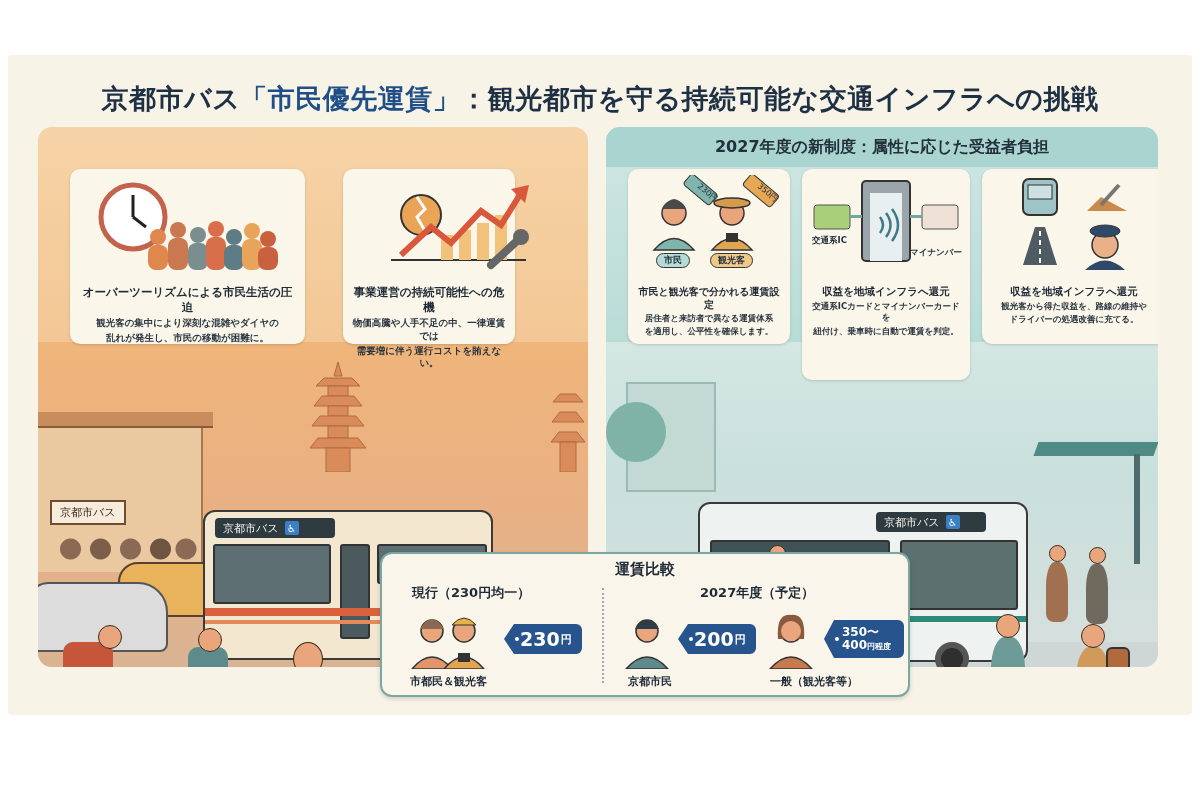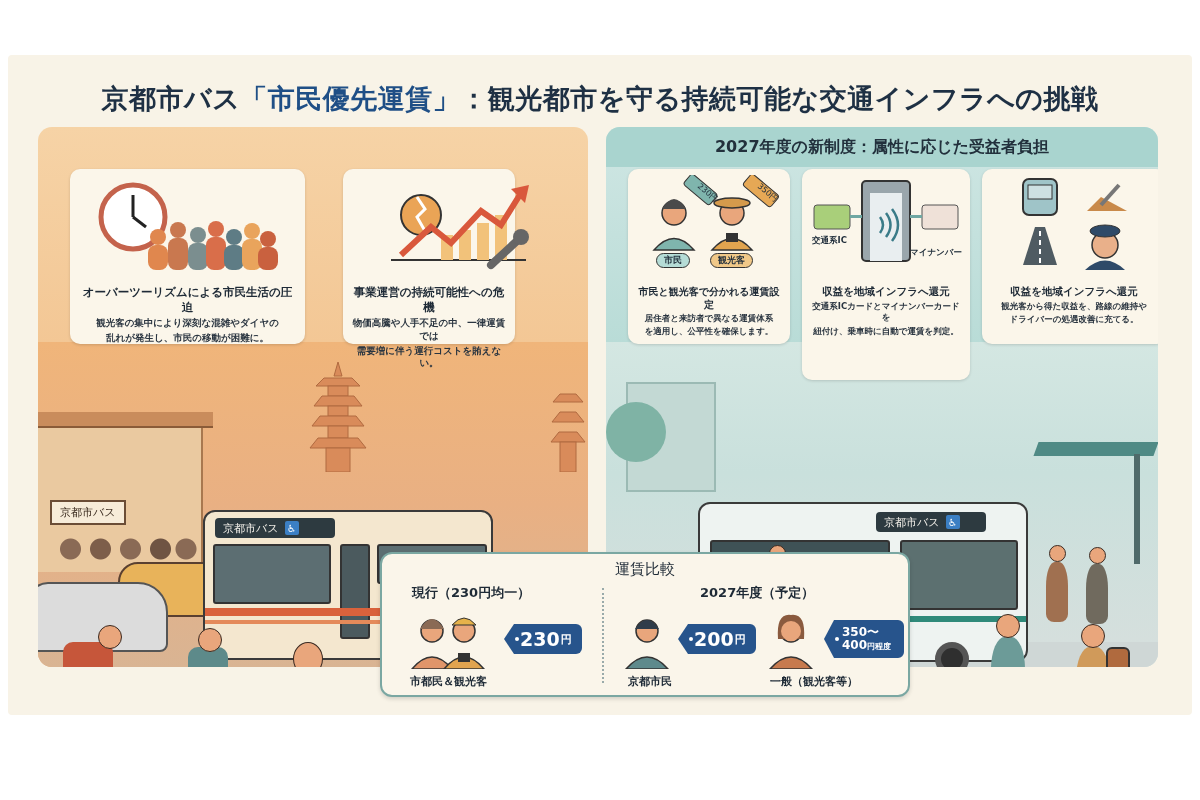--- a/index.html
+++ b/index.html
@@ -36,21 +36,21 @@
   .bus .stripe { position: absolute; left: 0; right: 0; height: 8px; }
   .bus .wheel { position: absolute; width: 34px; height: 34px; border-radius: 50%; background: #2f2f2f; border: 6px solid #555; bottom: -16px; }
 
   .shop-sign { position: absolute; left: 12px; top: 158px; background: #f7ecd9; border: 2px solid #6b4d36; font-size: 11px; padding: 3px 8px; color: #3a2a1e; }
 
   .person { position: absolute; border-radius: 40% 40% 8px 8px; }
   .head { position: absolute; border-radius: 50%; background: #e9a67c; border: 1.5px solid #3a2a22; }
 
   
   .compare { position: absolute; left: 372px; top: 497px; width: 530px; height: 145px; background: #faf5ea; border: 2px solid #7aa7a2; border-radius: 12px; box-shadow: 0 2px 4px rgba(0,0,0,0.15); }
-  .compare-title { position: absolute; left: 0; right: 0; top: 6px; text-align: center; font-size: 15px; font-weight: normal; color: #1e2a36; }
+  .compare-title { position: absolute; left: 0; right: 0; top: 6px; text-align: center; font-size: 15px; font-weight: bold; color: #1e2a36; }
   .compare-divider { position: absolute; left: 220px; top: 34px; bottom: 12px; border-left: 2px dotted #9aa; }
   .compare-col-title { position: absolute; top: 30px; font-size: 13px; font-weight: bold; color: #1e2a36; }
   .price-tag { position: absolute; background: #27548c; color: #fff; font-weight: bold; border-radius: 4px 6px 6px 4px; display: flex; align-items: center; padding-left: 16px; padding-right: 8px; clip-path: polygon(10px 0, 100% 0, 100% 100%, 10px 100%, 0 50%); }
   .price-tag::before { content: ""; position: absolute; left: 11px; top: 50%; width: 4px; height: 4px; margin-top: -2px; border-radius: 50%; background: #fff; }
   .price-tag .num { font-size: 19px; }
   .price-tag .unit { font-size: 11px; margin-left: 1px; }
   .compare-label { position: absolute; font-size: 11px; font-weight: bold; color: #1e2a36; }
 </style>
 </head>
 <body>

